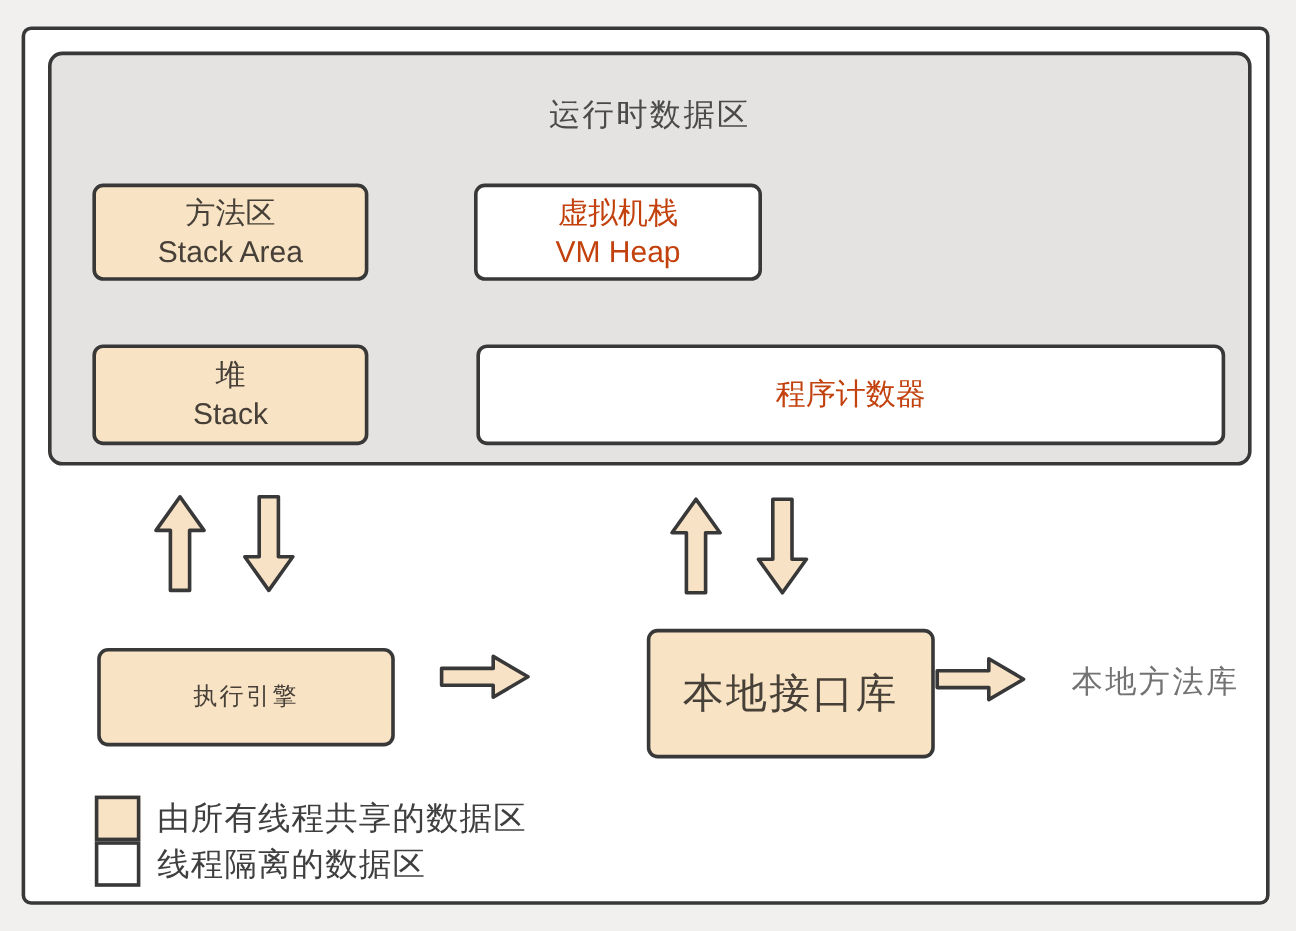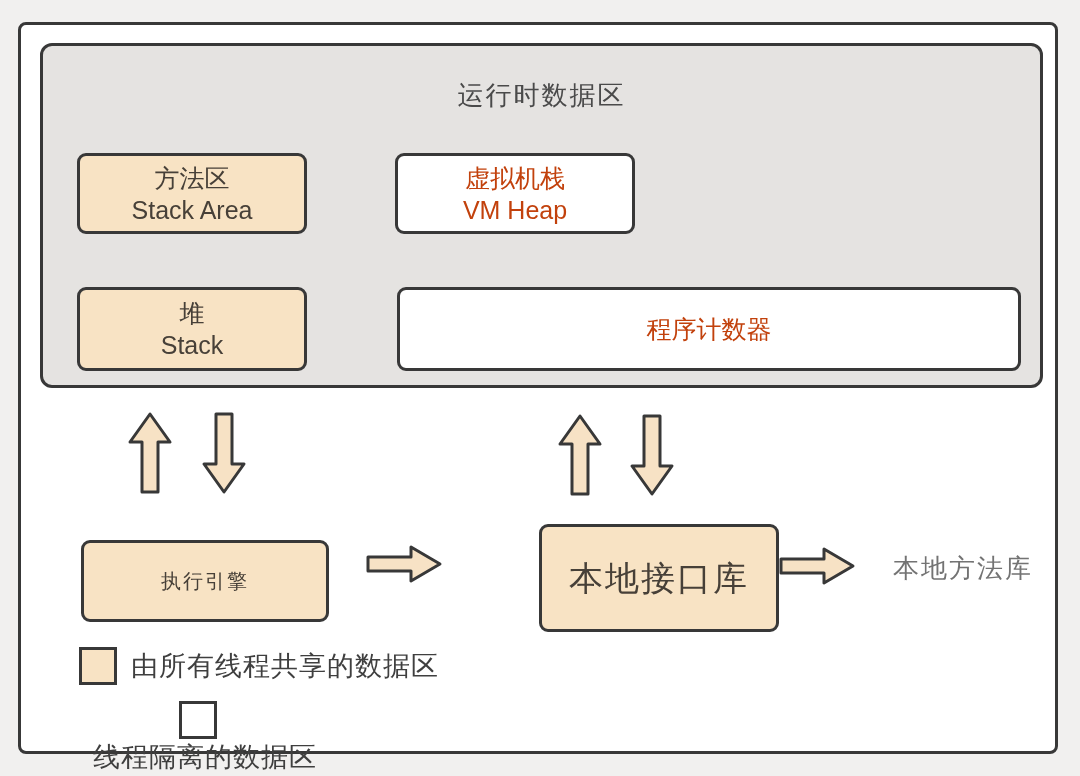--- a/index.html
+++ b/index.html
@@ -63,22 +63,22 @@
   }
   .arrow{position:absolute;display:block;}
   .arrow polygon{
     fill:var(--arrow-fill);
     stroke:var(--border);
     stroke-width:3;
     stroke-linejoin:round;
   }
   .legend{position:absolute;left:76px;top:644px;}
   .legend-item{position:absolute;left:0;display:flex;align-items:center;}
-  .legend-item.first{top:0;}
-  .legend-item.second{top:54px;flex-direction:column;}
+  .legend-item.first{top:16px;}
+  .legend-item.second{top:54px;}
   .swatch{
     width:38px;height:38px;border:3px solid var(--border);flex:0 0 auto;
   }
   .swatch.shared{background:var(--shared-fill);}
   .swatch.isolated{background:var(--isolated-fill);}
   .legend-label{
     margin-left:14px;font-size:27px;letter-spacing:1px;color:#3F3F3F;white-space:nowrap;
   }
 </style>
 </head>

